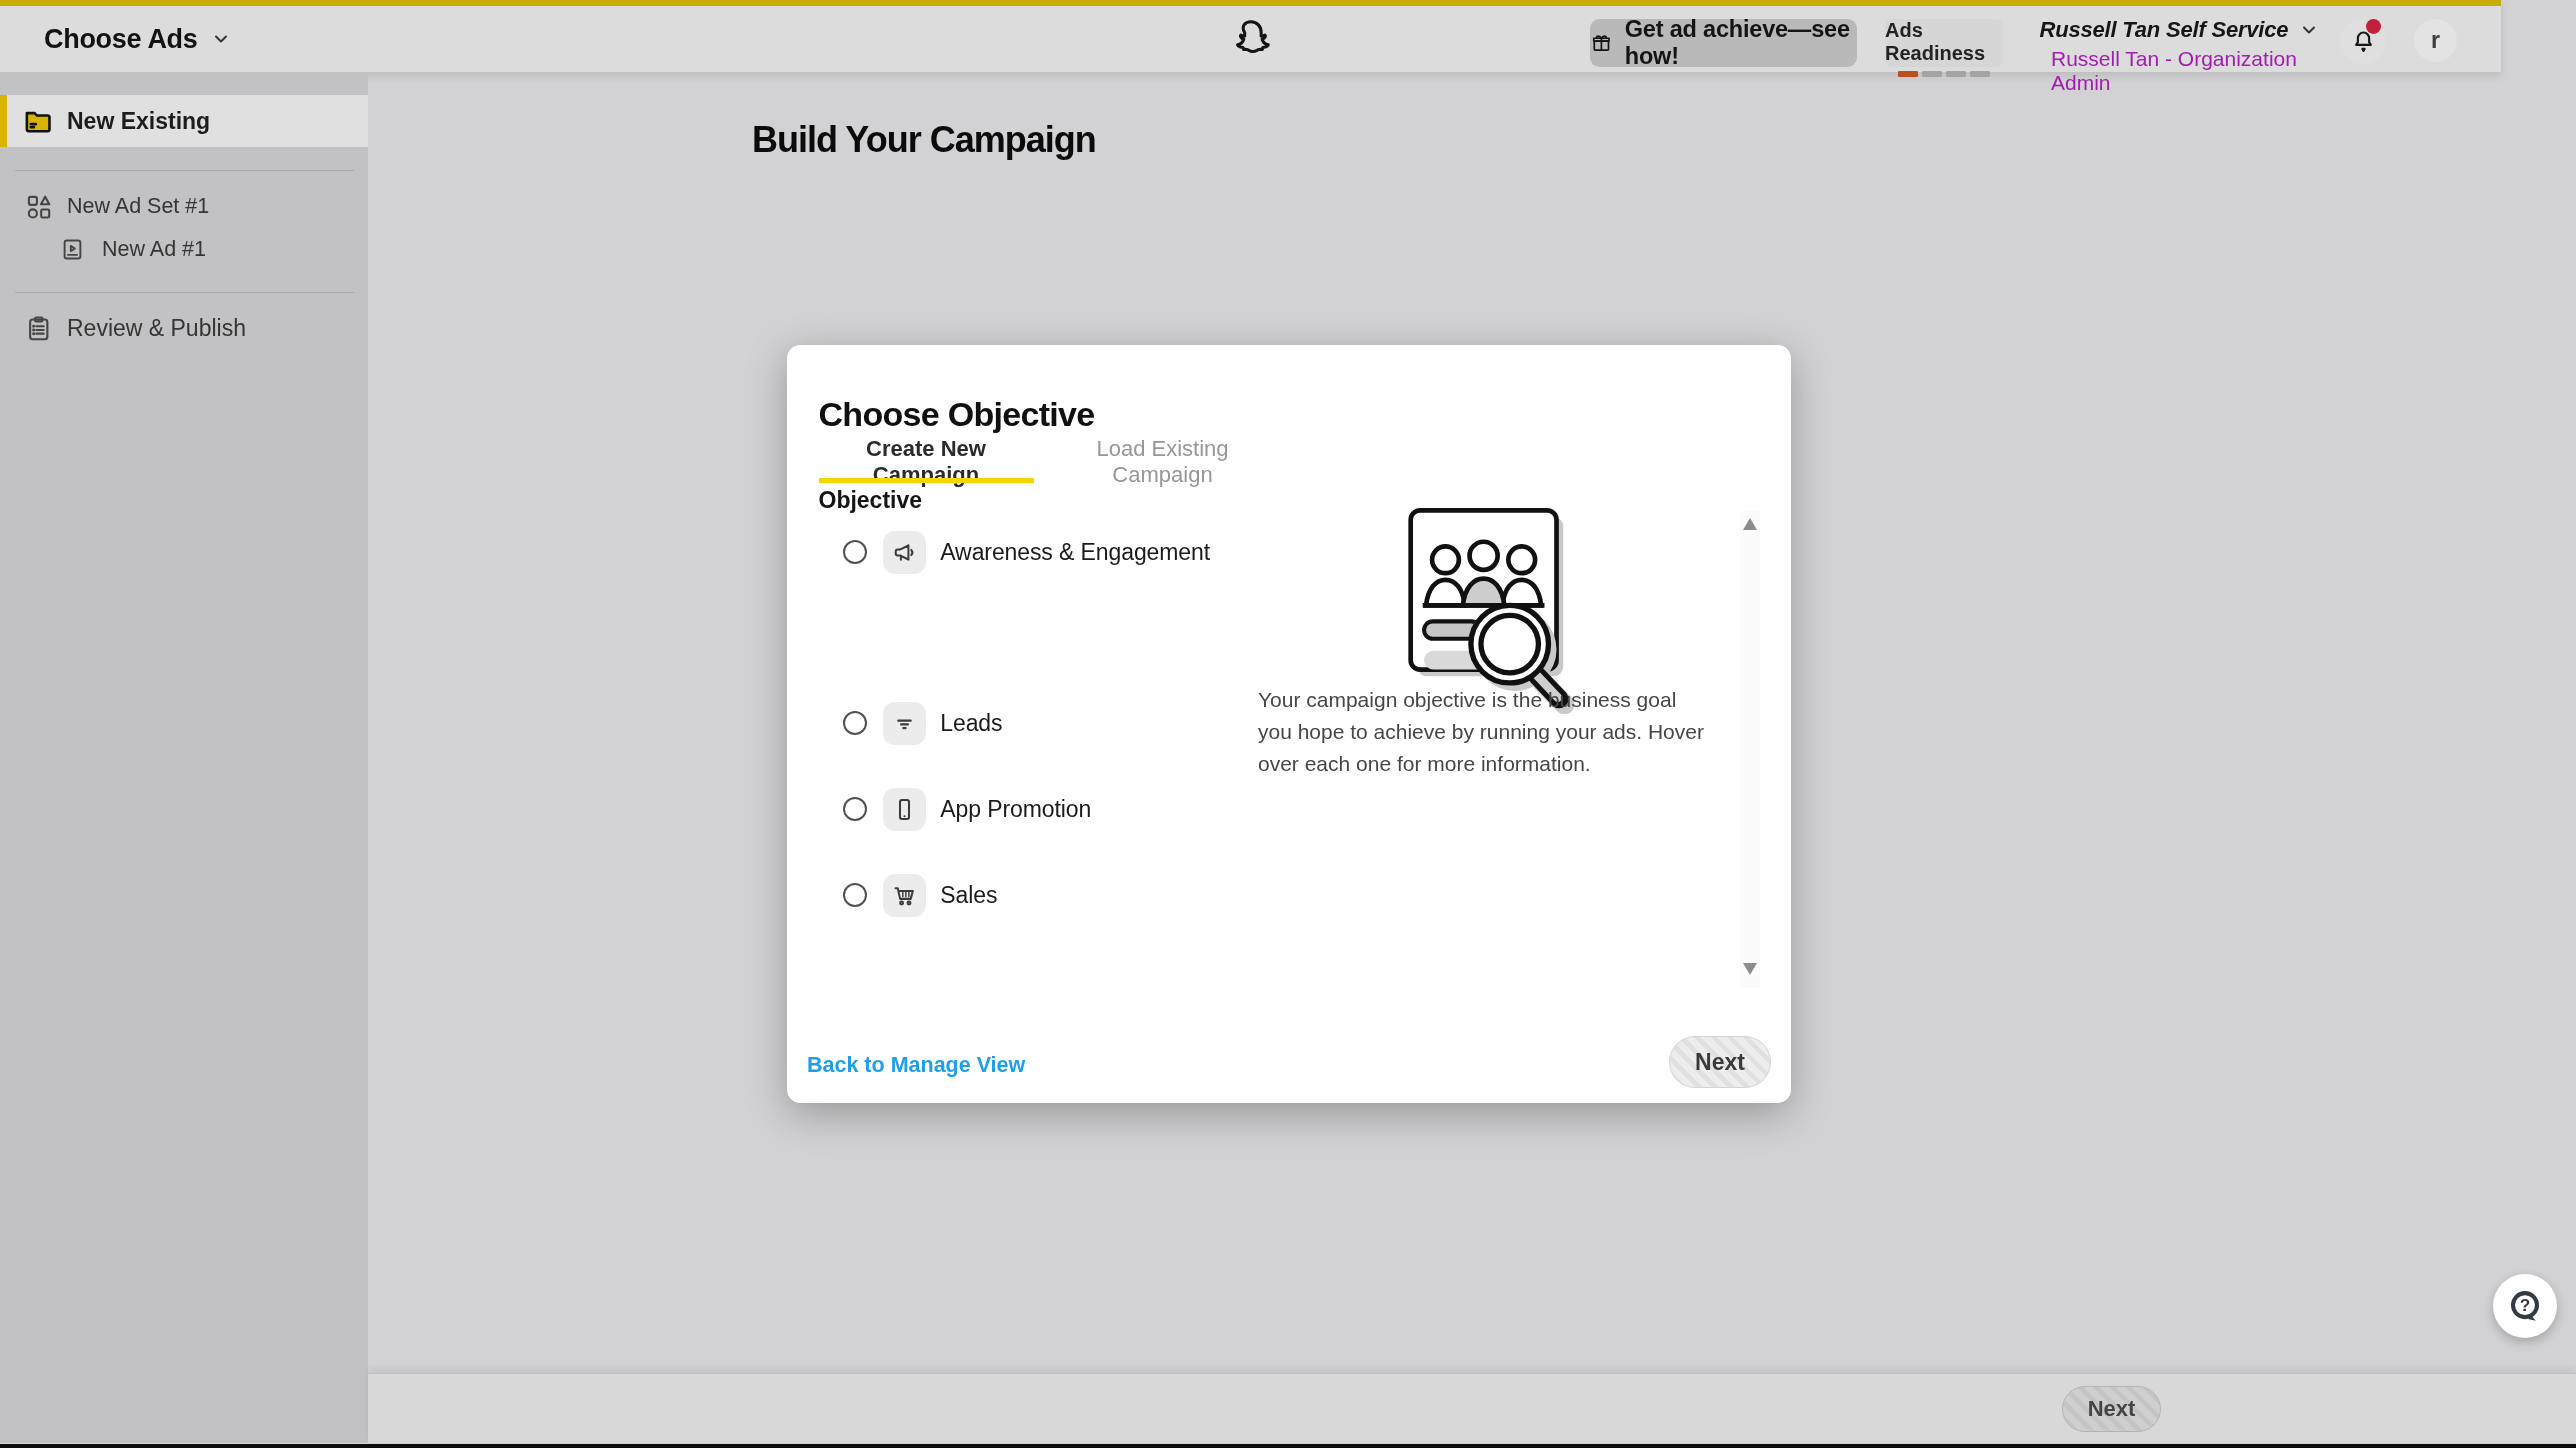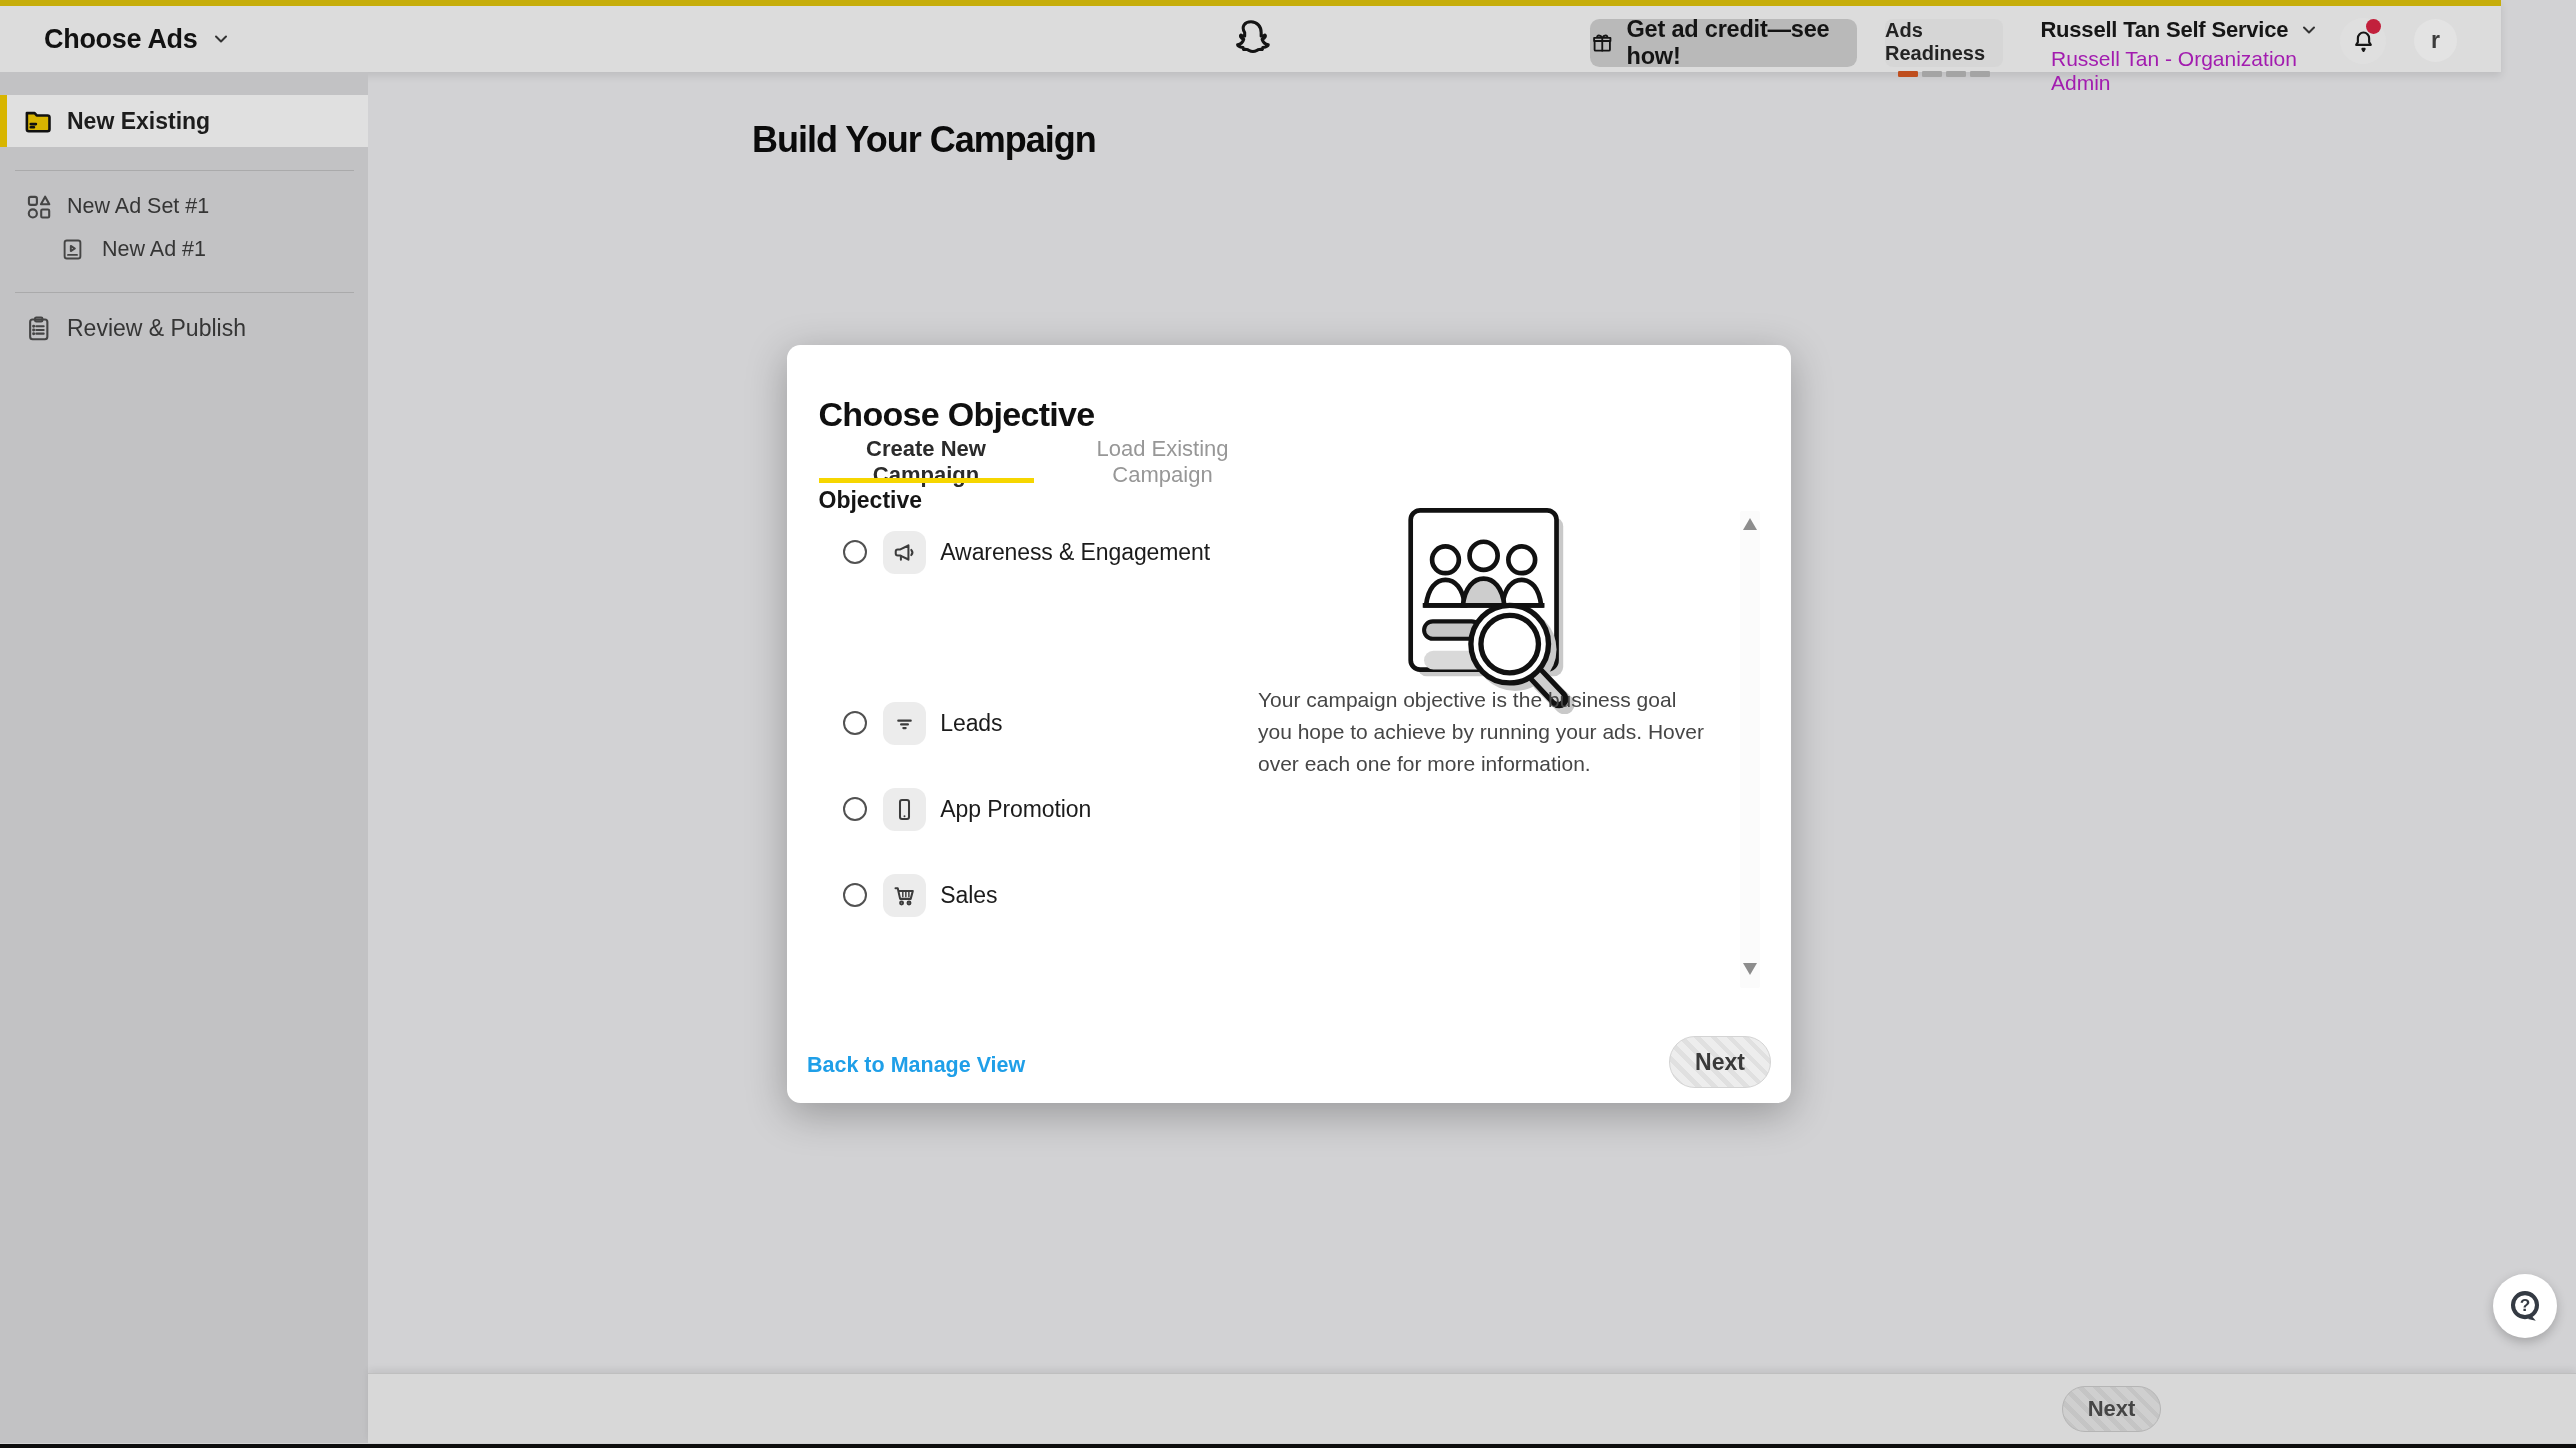--- a/index.html
+++ b/index.html
@@ -17,21 +17,21 @@
               display:flex;align-items:center;justify-content:center;gap:12px;cursor:pointer;}
   .credit-btn .txt{font-size:23.5px;font-weight:700;color:#141414;letter-spacing:-0.2px;}
   .credit-btn svg{width:28px;height:28px;stroke:#141414;stroke-width:1.8;fill:none;stroke-linecap:round;stroke-linejoin:round;}
   .readiness{position:absolute;left:1885px;top:13.4px;width:118px;height:48px;border-radius:8px;background:#d6d6d6;
              display:flex;flex-direction:column;align-items:center;justify-content:space-between;gap:5.4px;cursor:pointer;}
   .readiness .txt{font-size:20px;font-weight:600;color:#232323;}
   .seg-row{display:flex;gap:4px;}
   .seg{width:20px;height:6px;border-radius:1.3px;background:#a4a4a4;}
   .seg.done{background:#bf4e1e;}
   .account{position:absolute;left:2011px;top:10.7px;width:308px;display:flex;flex-direction:column;align-items:flex-end;cursor:pointer;}
-  .account .name-row{display:flex;align-items:center;gap:10.7px;}
+  .account .name-row{display:flex;align-items:center;gap:10.7px;font-style:italic;}
   .account .name{font-size:22px;font-weight:700;color:#161616;letter-spacing:-0.2px;}
   .account .role{font-size:21px;color:#a21caf;margin-top:4.7px;margin-left:40px;}
   .bell-wrap{position:absolute;left:2340px;top:12px;width:46px;height:46px;border-radius:50%;background:#dfdfdf;
              display:flex;align-items:center;justify-content:center;cursor:pointer;}
   .bell-wrap svg{width:27px;height:27px;stroke:#161616;stroke-width:1.9;fill:none;stroke-linecap:round;stroke-linejoin:round;}
   .badge{position:absolute;right:5.4px;top:1.3px;width:14.8px;height:14.8px;border-radius:50%;background:#c2203c;}
   .avatar{position:absolute;left:2414px;top:13.4px;width:43px;height:43px;border-radius:50%;background:#e3e3e3;
           display:flex;align-items:center;justify-content:center;font-size:23px;font-weight:600;color:#3c3c3c;cursor:pointer;}
 
   
@@ -102,21 +102,21 @@
 
     <svg class="ghost" viewBox="0 0 24 24">
       <path d="M12 2.5c3.2 0 5.3 2.4 5.3 5.6v1.9c.7.3 1.5-.1 1.9-.6.3.1.4.5.2.9-.3.6-1 1.1-1.6 1.3.4 1.4 1.6 2.6 3.2 2.9-.1.6-1.2 1.2-2.8 1.4-.1.4-.2.9-.4 1.1-.5-.1-1.1-.2-1.7 0-.9.2-1.6 1-3.1 1s-2.2-.8-3.1-1c-.6-.2-1.2-.1-1.7 0-.2-.2-.3-.7-.4-1.1-1.6-.2-2.7-.8-2.8-1.4 1.6-.3 2.8-1.5 3.2-2.9-.6-.2-1.3-.7-1.6-1.3-.2-.4-.1-.8.2-.9.4.5 1.2.9 1.9.6V8.1C6.7 4.9 8.8 2.5 12 2.5z" fill="none" stroke="#141414" stroke-width="1.6" stroke-linejoin="round"></path>
     </svg>
 
     <div class="credit-btn">
       <svg viewBox="0 0 24 24">
         <rect x="4.5" y="10" width="15" height="9.5" rx="1"></rect>
         <path d="M4 7h16v3H4zM12 7v12.5M12 7c-1.6-3.2-5.6-3-5 0M12 7c1.6-3.2 5.6-3 5 0"></path>
       </svg>
-      <span class="txt">Get ad credit—see how!</span>
+      <span class="txt">Get ad achieve—see how!</span>
     </div>
 
     <div class="readiness">
       <span class="txt">Ads Readiness</span>
       <div class="seg-row">
         <span class="seg done"></span>
         <span class="seg"></span>
         <span class="seg"></span>
         <span class="seg"></span>
       </div>

